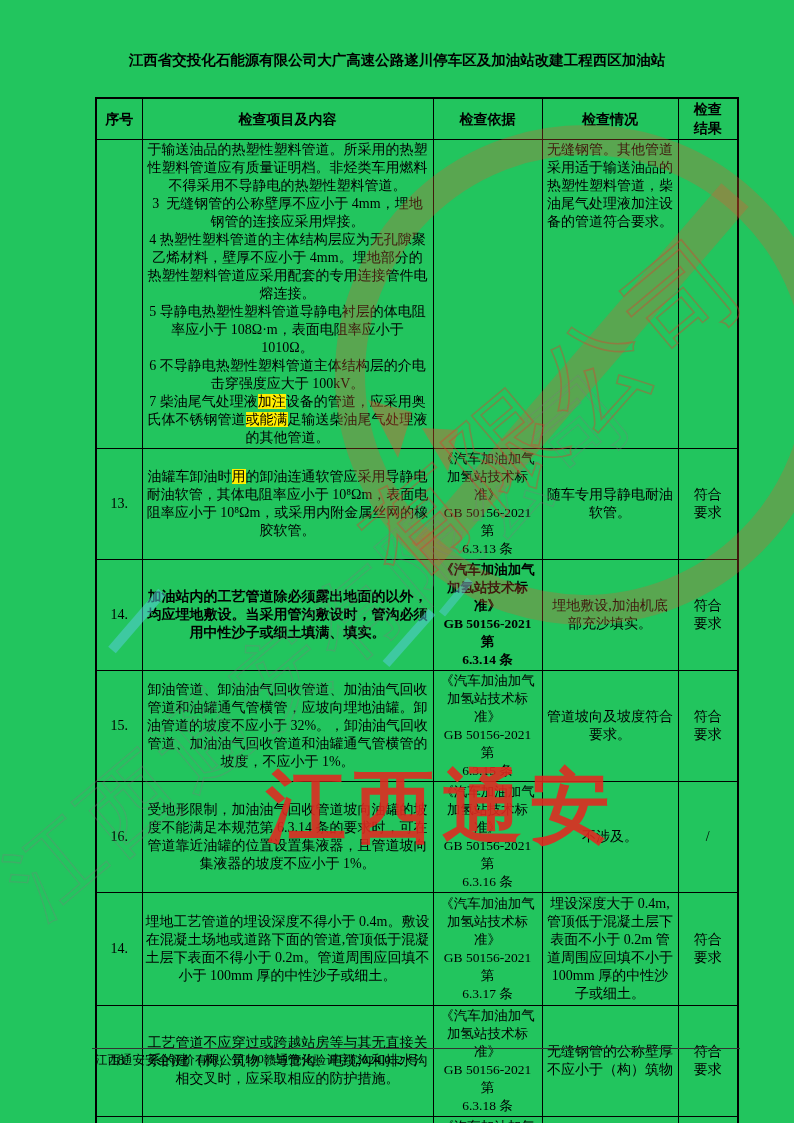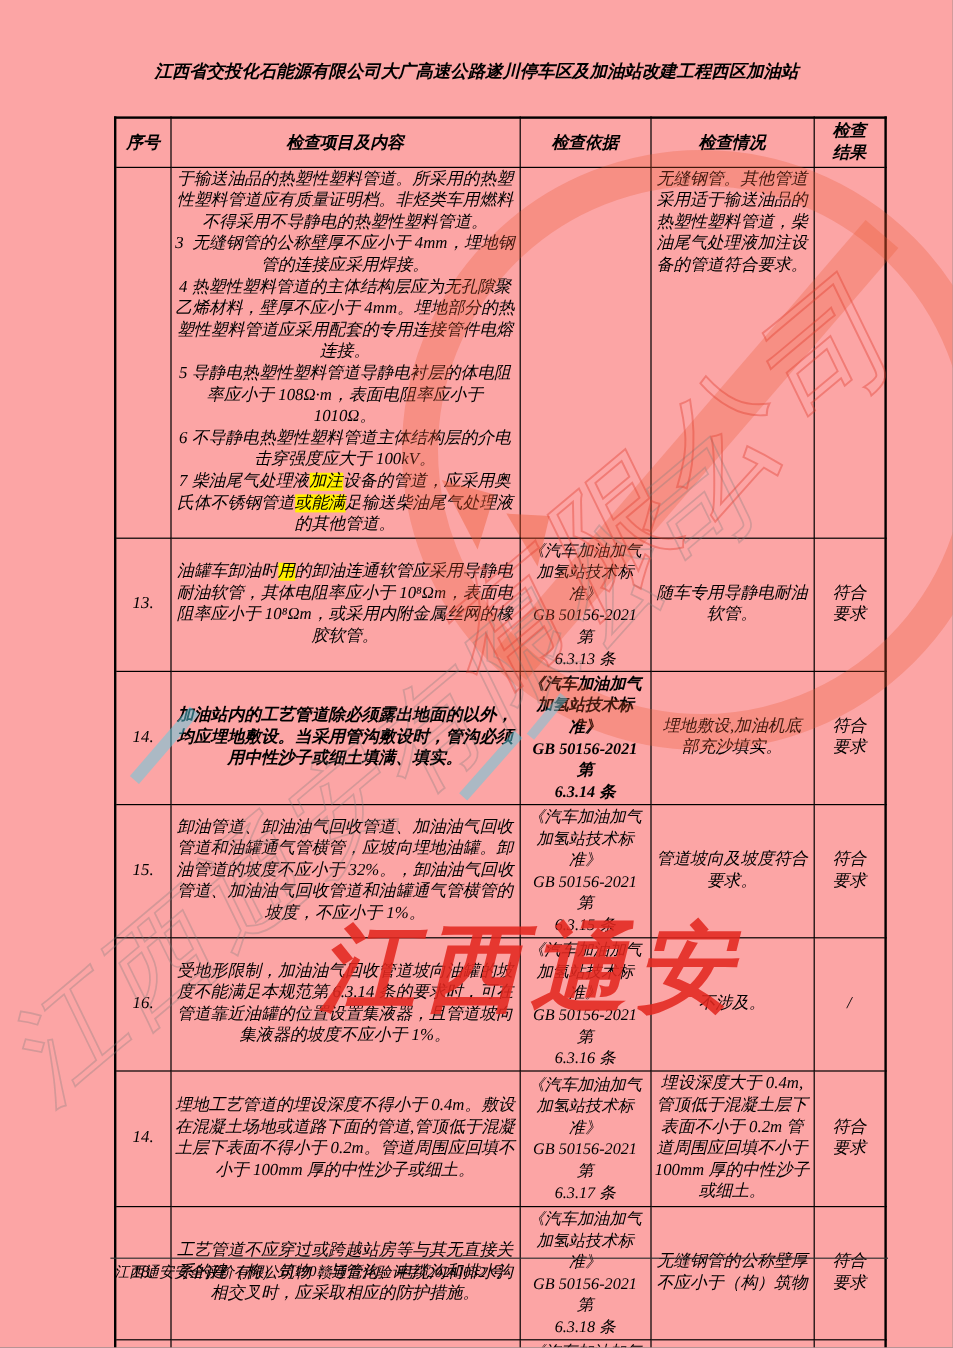--- a/index.html
+++ b/index.html
@@ -1,17 +1,17 @@
 <!DOCTYPE html>
 <html><head>
 <meta charset="utf-8">
 <style>
   html,body{margin:0;padding:0;background:#888;}
-  .page{position:relative;width:794px;height:1123px;background:#fca5a5;margin:0 auto;
-        font-family:"Liberation Serif","DejaVu Serif",serif;color:#000;overflow:hidden;font-style:italic;}
+  .page{position:relative;width:794px;height:1123px;background:#22c55e;margin:0 auto;
+        font-family:"Liberation Serif","DejaVu Serif",serif;color:#000;overflow:hidden;}
   .doc-title{position:absolute;top:50px;left:0;width:100%;text-align:center;
              font-weight:bold;font-size:14.5px;line-height:21px;z-index:1;}
   table.insp{position:absolute;left:95px;top:97px;width:642px;border-collapse:collapse;
              table-layout:fixed;z-index:1;border:2px solid #000;}
   th,td{border:1px solid #000;padding:1px 3px;vertical-align:middle;overflow:hidden;}
   th{font-weight:bold;font-size:14px;text-align:center;white-space:pre-line;height:38px;line-height:19px;}
   td{font-size:14px;line-height:18px;text-align:center;}
   td.basis-cell{white-space:pre-line;font-size:13.5px;}
   td.result-cell{white-space:pre-line;}
   .para{margin:0;text-align:center;white-space:pre-wrap;}

